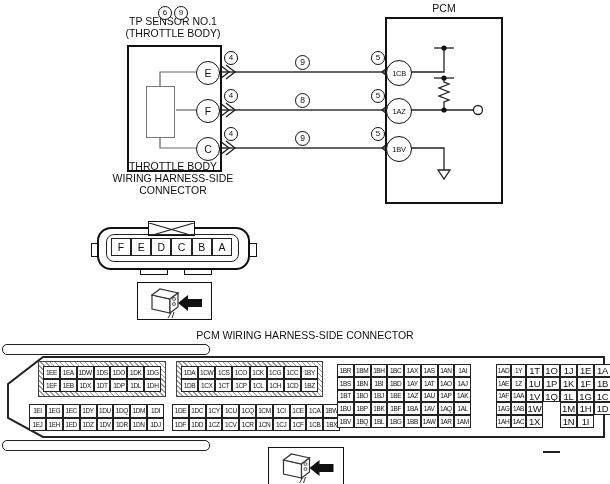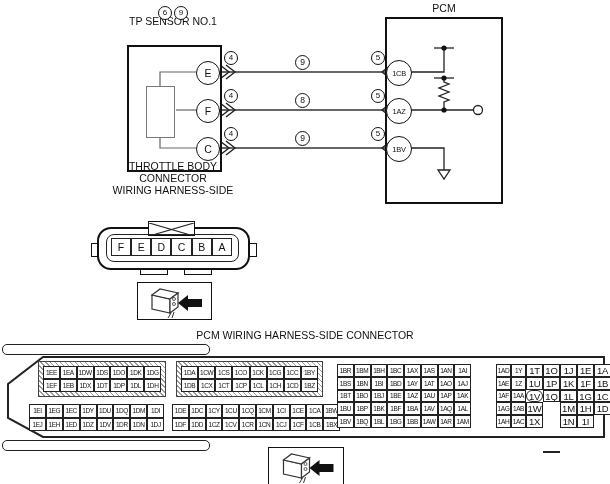--- a/index.html
+++ b/index.html
@@ -79,20 +79,21 @@
       <circle cx="444" cy="110" r="2.6"></circle>
     </g>
 
     <polygon points="43,357 604,357 604,437 43,437 8,418 8,384" fill="#fff" stroke="#222" stroke-width="2"></polygon>
   </svg>
 
   <div class="abs ctr" style="left:103px;top:1px;width:140px;z-index:11;">
     <span class="refnum inline">6</span><span class="refnum inline">9</span>
   </div>
   <div class="abs ctr lbl" style="left:93px;top:15px;width:160px;">TP SENSOR NO.1</div>
+  <div class="abs ctr lbl" style="left:93px;top:27px;width:160px;">(THROTTLE BODY)</div>
 
   <div class="box" style="left:127px;top:45px;width:91px;height:123px;"></div>
   <div class="innerrect" style="left:146px;top:86px;width:27px;height:50px;"></div>
 
   <div class="pin-circle" style="left:196px;top:61px;">E</div>
   <div class="pin-circle" style="left:196px;top:99px;">F</div>
   <div class="pin-circle" style="left:196px;top:137px;">C</div>
 
   <div class="refnum" style="left:224px;top:51px;">4</div>
   <div class="refnum" style="left:224px;top:89px;">4</div>
@@ -107,22 +108,22 @@
   <div class="refnum" style="left:371px;top:127px;">5</div>
 
   <div class="abs ctr lbl" style="left:404px;top:2px;width:80px;">PCM</div>
   <div class="box" style="left:385px;top:17px;width:114px;height:183px;"></div>
   <div class="pcm-pin-circle" style="left:386px;top:60px;">1CB</div>
   <div class="pcm-pin-circle" style="left:386px;top:98px;">1AZ</div>
   <div class="pcm-pin-circle" style="left:386px;top:136px;">1BV</div>
 
   <div class="abs ctr lbl" style="left:88px;top:160px;width:170px;line-height:12px;">
     <div>THROTTLE BODY</div>
+    <div>WIRING HARNESS-SIDE</div>
     <div>CONNECTOR</div>
-    <div>WIRING HARNESS-SIDE</div>
   </div>
 
   <div class="sidetab" style="left:91px;top:243px;width:8px;height:12px;"></div>
   <div class="sidetab" style="left:247px;top:243px;width:8px;height:12px;"></div>
   <div class="sidetab" style="left:140px;top:264px;width:26px;height:9px;"></div>
   <div class="sidetab" style="left:184px;top:264px;width:26px;height:9px;"></div>
   <div class="housing" style="left:97px;top:227px;width:149px;height:39px;"></div>
   <div class="latch" style="left:148px;top:221px;width:45px;height:13px;">
     <svg width="45" height="13" viewBox="0 0 45 13">
       <path d="M0,0 L45,13 M45,0 L0,13" stroke="#222" stroke-width="1.2" fill="none"></path>
@@ -284,21 +285,21 @@
       <div class="cell big" style="grid-area: 1 / 7;">1A</div>
       <div class="cell" style="grid-area: 2 / 1;">1AE</div>
       <div class="cell" style="grid-area: 2 / 2;">1Z</div>
       <div class="cell big" style="grid-area: 2 / 3;">1U</div>
       <div class="cell big" style="grid-area: 2 / 4;">1P</div>
       <div class="cell big" style="grid-area: 2 / 5;">1K</div>
       <div class="cell big" style="grid-area: 2 / 6;">1F</div>
       <div class="cell big" style="grid-area: 2 / 7;">1B</div>
       <div class="cell" style="grid-area: 3 / 1;">1AF</div>
       <div class="cell" style="grid-area: 3 / 2;">1AA</div>
-      <div class="cell big" style="grid-area: 3 / 3; border-radius: 6px;">1V</div>
+      <div class="cell big" style="grid-area: 3 / 3;">1V</div>
       <div class="cell big" style="grid-area: 3 / 4;">1Q</div>
       <div class="cell big" style="grid-area: 3 / 5;">1L</div>
       <div class="cell big" style="grid-area: 3 / 6;">1G</div>
       <div class="cell big" style="grid-area: 3 / 7;">1C</div>
       <div class="cell" style="grid-area: 4 / 1;">1AG</div>
       <div class="cell" style="grid-area: 4 / 2;">1AB</div>
       <div class="cell big" style="grid-area: 4 / 3;">1W</div>
       <div class="cell big" style="grid-area: 4 / 4; margin-left: 44px;">1R</div>
       <div class="cell big" style="grid-area: 4 / 5;">1M</div>
       <div class="cell big" style="grid-area: 4 / 6;">1H</div>

